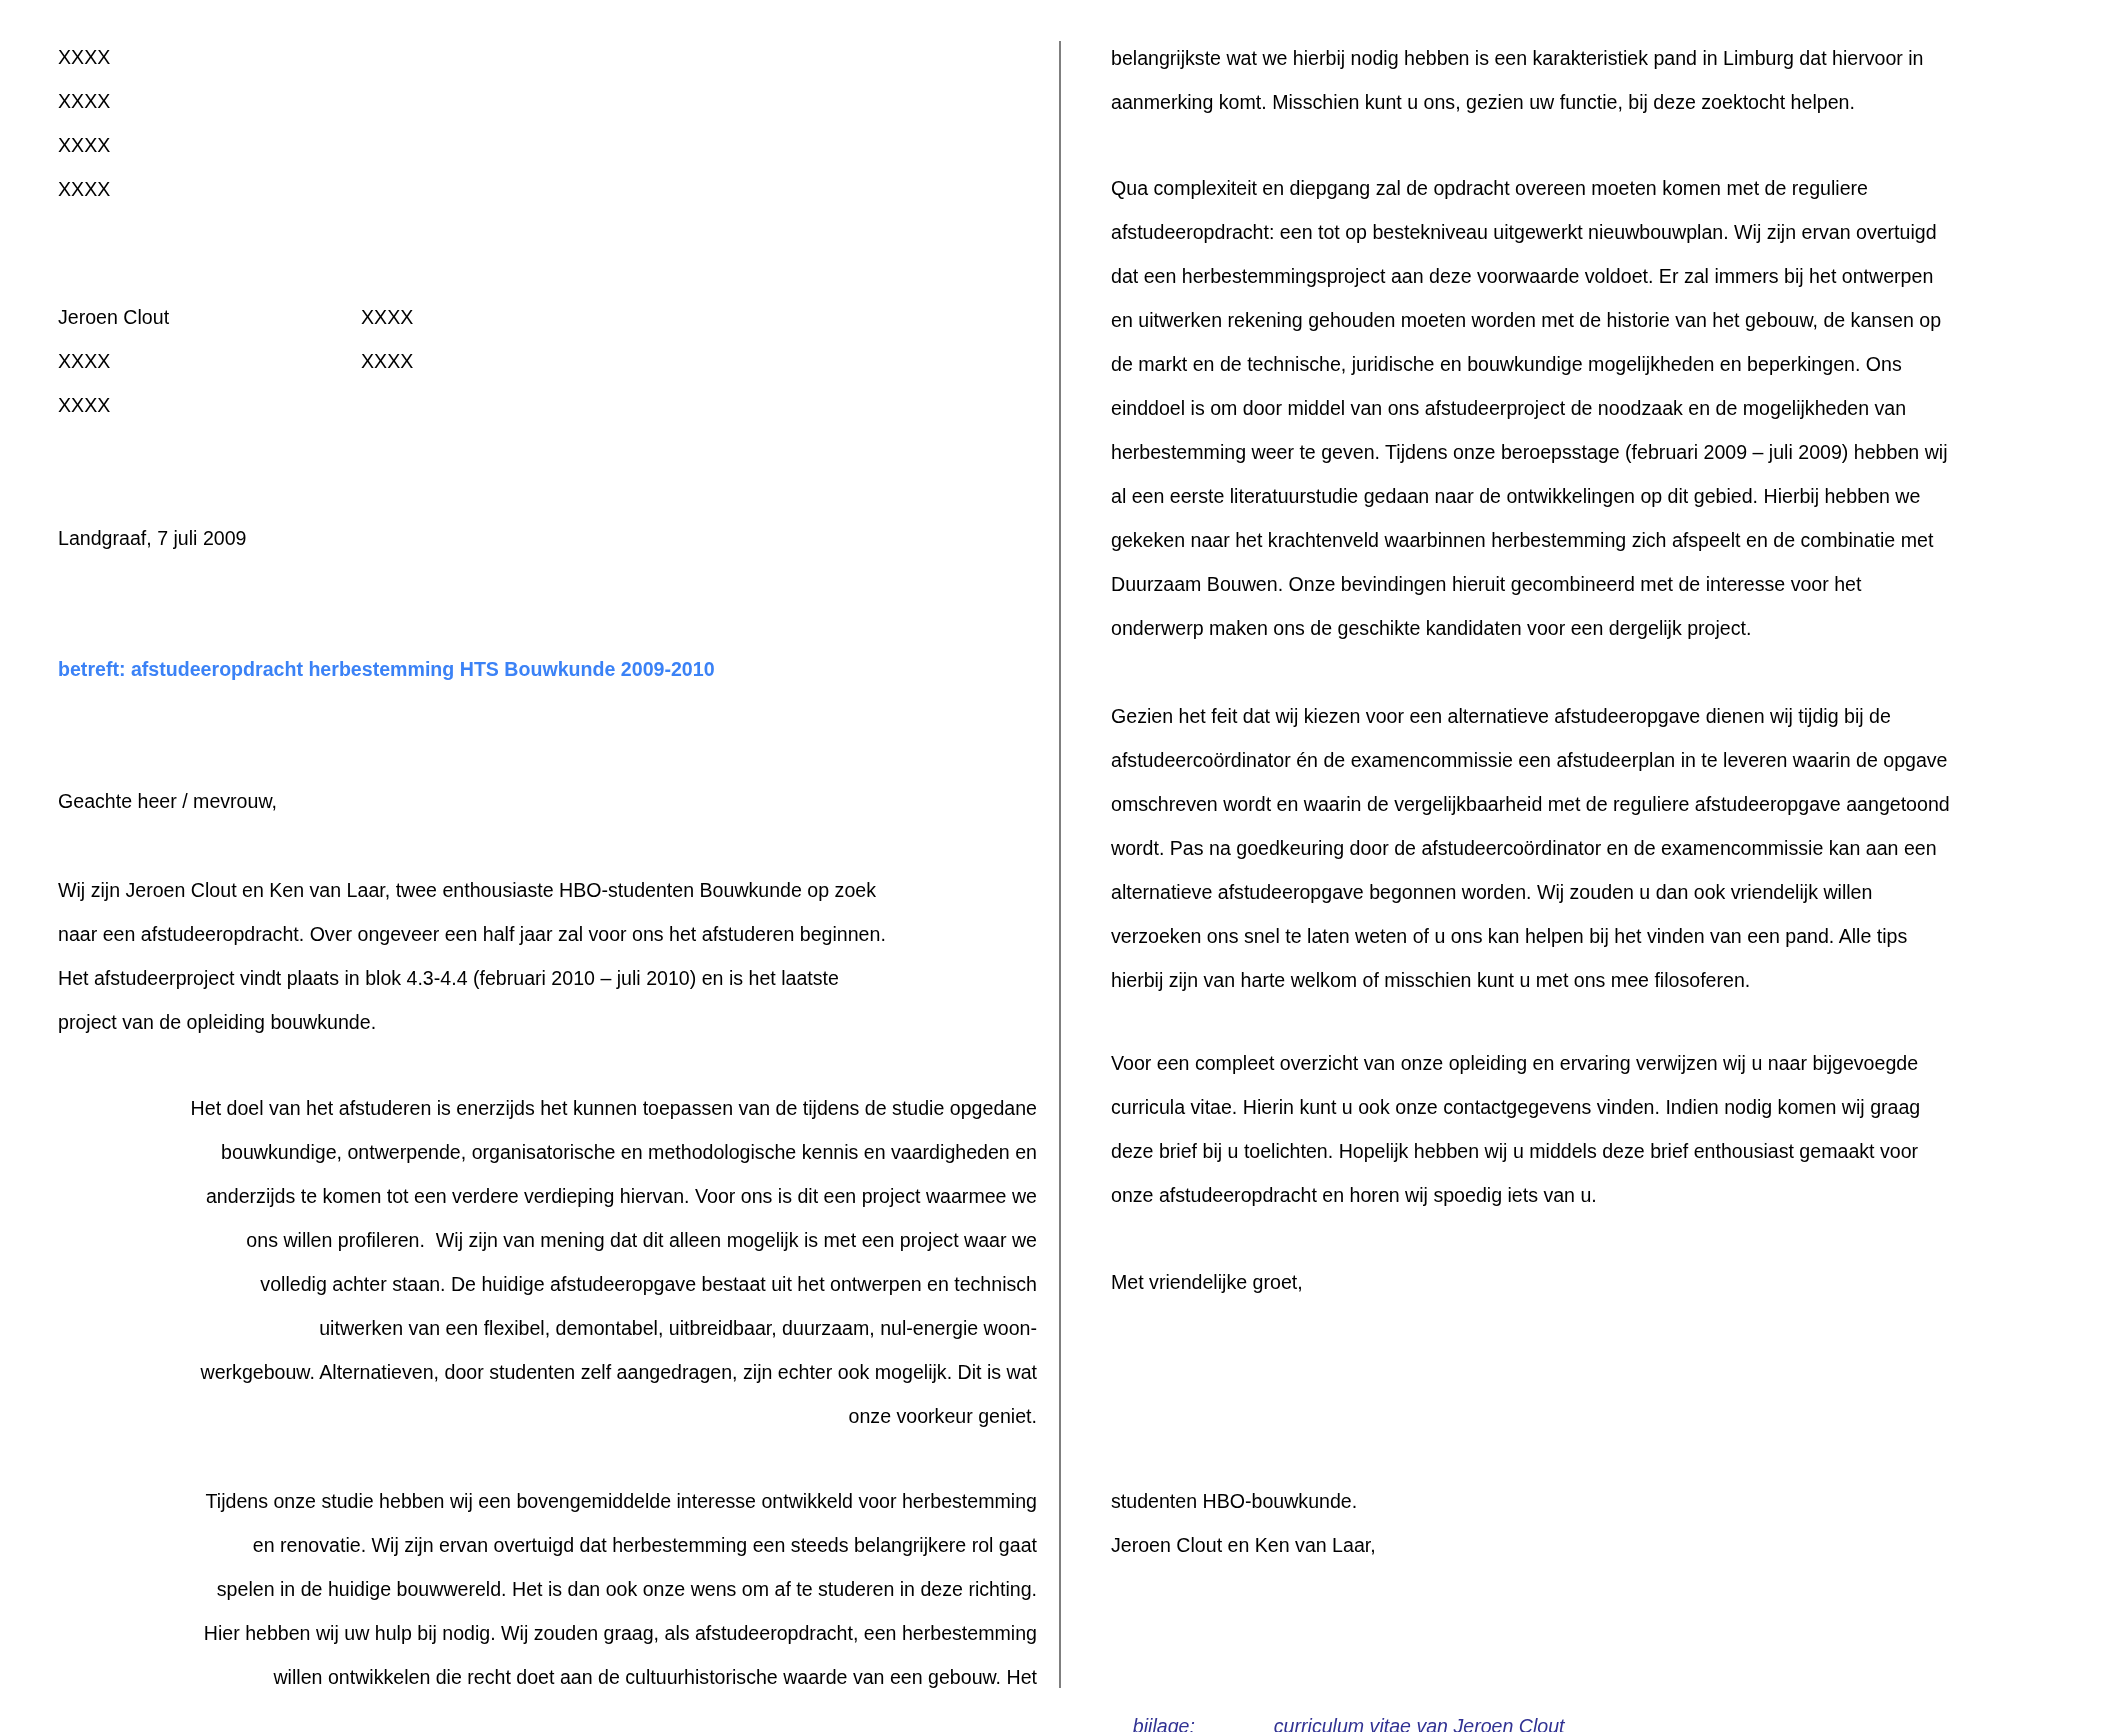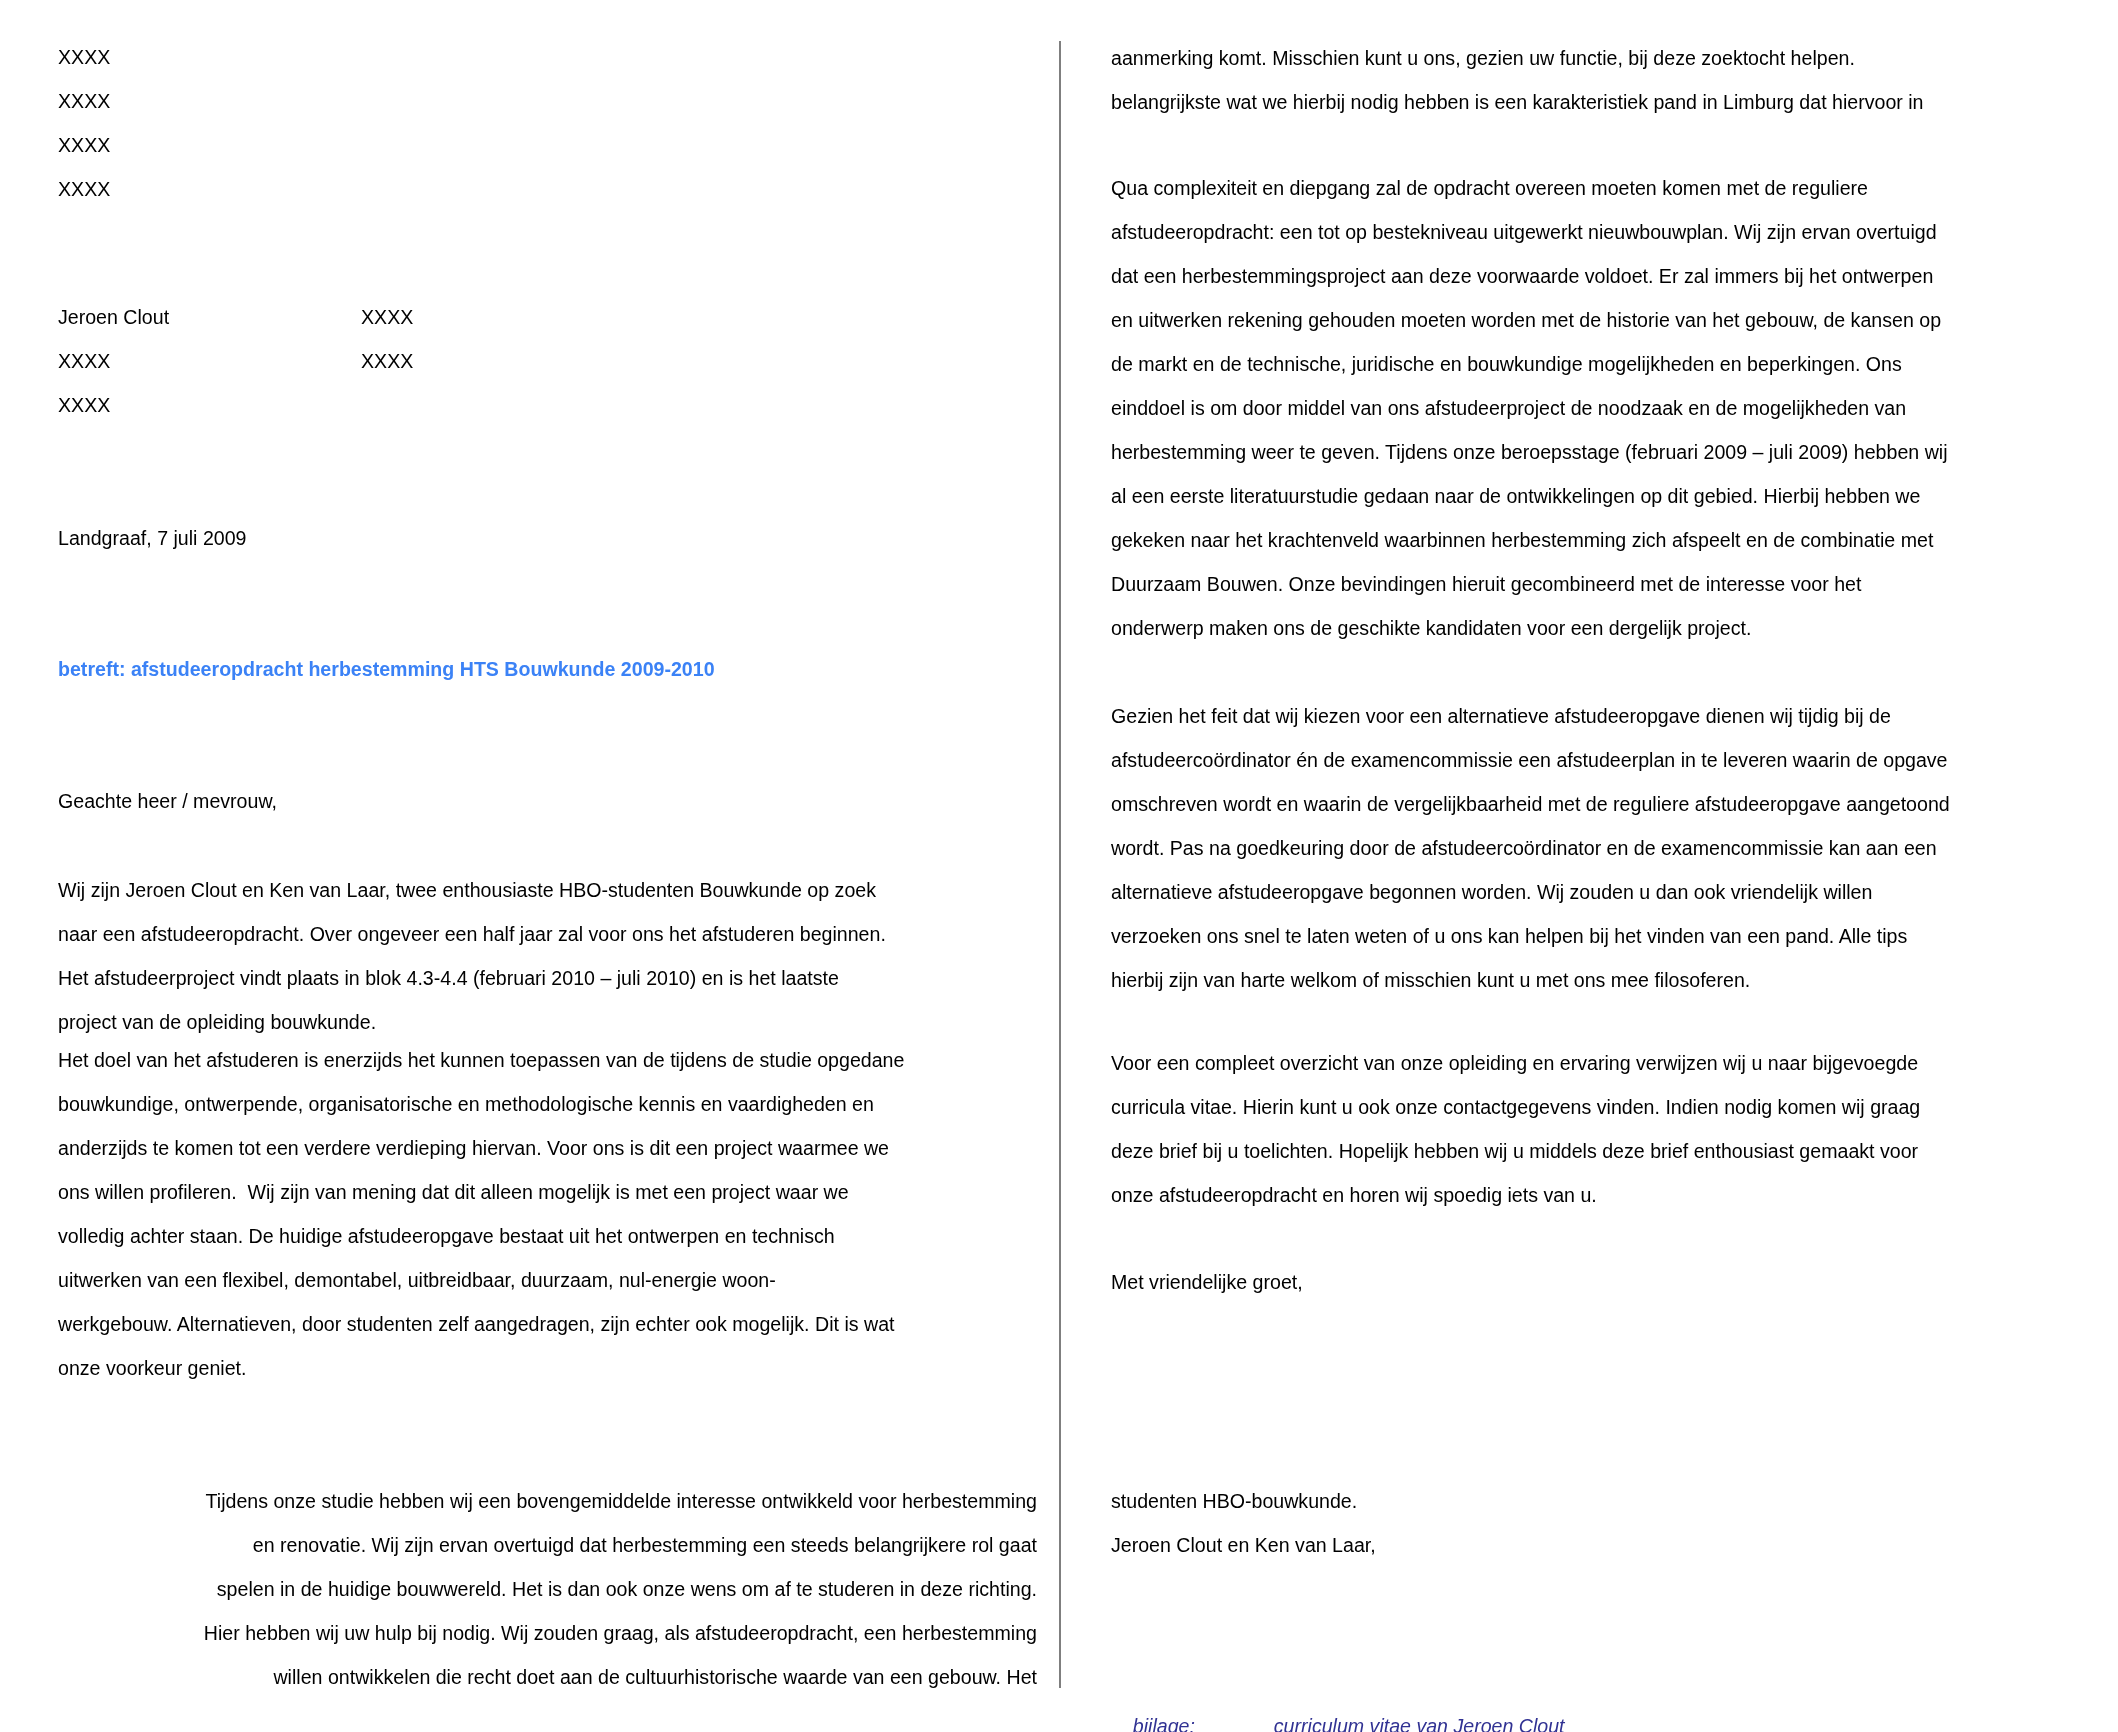--- a/index.html
+++ b/index.html
@@ -27,21 +27,21 @@
   }
   .left-col  { left: 58px;  width: 979px; }
   .right-col { left: 1111px; width: 984px; }
 
   #addr-block      { top: 35px;   }
   #names-block     { top: 295px; display: grid; grid-template-columns: 303px 1fr; }
   #date-block      { top: 516px;  }
   #subject-block   { top: 647px; }
   #salutation-block{ top: 779px; }
   #lp1 { top: 868px; }
-  #lp2 { top: 1038px; }
+  #lp2 { top: 1086px; text-align: right; }
   #lp3 { top: 1479px; text-align: right; }
 
   #rp1 { top: 36px;   }
   #rp2 { top: 166px;  }
   #rp3 { top: 694px; }
   #rp4 { top: 1041px; }
   #closing-block   { top: 1260px; }
   #signature-block { top: 1479px; }
   #attach-block    { top: 1614px; }
 
@@ -86,21 +86,21 @@
 <div class="block left-col line" id="salutation-block">Geachte heer / mevrouw,</div>
 
 <div class="block left-col" id="lp1"><div class="line">Wij zijn Jeroen Clout en Ken van Laar, twee enthousiaste HBO-studenten Bouwkunde op zoek</div><div class="line">naar een afstudeeropdracht. Over ongeveer een half jaar zal voor ons het afstuderen beginnen.</div><div class="line">Het afstudeerproject vindt plaats in blok 4.3-4.4 (februari 2010 – juli 2010) en is het laatste</div><div class="line">project van de opleiding bouwkunde.</div></div>
 
 <div class="block left-col" id="lp2"><div class="line">Het doel van het afstuderen is enerzijds het kunnen toepassen van de tijdens de studie opgedane</div><div class="line">bouwkundige, ontwerpende, organisatorische en methodologische kennis en vaardigheden en</div><div class="line">anderzijds te komen tot een verdere verdieping hiervan. Voor ons is dit een project waarmee we</div><div class="line">ons willen profileren.  Wij zijn van mening dat dit alleen mogelijk is met een project waar we</div><div class="line">volledig achter staan. De huidige afstudeeropgave bestaat uit het ontwerpen en technisch</div><div class="line">uitwerken van een flexibel, demontabel, uitbreidbaar, duurzaam, nul-energie woon-</div><div class="line">werkgebouw. Alternatieven, door studenten zelf aangedragen, zijn echter ook mogelijk. Dit is wat</div><div class="line">onze voorkeur geniet.</div></div>
 
 <div class="block left-col" id="lp3"><div class="line">Tijdens onze studie hebben wij een bovengemiddelde interesse ontwikkeld voor herbestemming</div><div class="line">en renovatie. Wij zijn ervan overtuigd dat herbestemming een steeds belangrijkere rol gaat</div><div class="line">spelen in de huidige bouwwereld. Het is dan ook onze wens om af te studeren in deze richting.</div><div class="line">Hier hebben wij uw hulp bij nodig. Wij zouden graag, als afstudeeropdracht, een herbestemming</div><div class="line">willen ontwikkelen die recht doet aan de cultuurhistorische waarde van een gebouw. Het</div></div>
 
 <div id="divider"></div>
 
-<div class="block right-col" id="rp1"><div class="line">aanmerking komt. Misschien kunt u ons, gezien uw functie, bij deze zoektocht helpen.</div><div class="line">belangrijkste wat we hierbij nodig hebben is een karakteristiek pand in Limburg dat hiervoor in</div></div>
+<div class="block right-col" id="rp1"><div class="line">belangrijkste wat we hierbij nodig hebben is een karakteristiek pand in Limburg dat hiervoor in</div><div class="line">aanmerking komt. Misschien kunt u ons, gezien uw functie, bij deze zoektocht helpen.</div></div>
 
 <div class="block right-col" id="rp2"><div class="line">Qua complexiteit en diepgang zal de opdracht overeen moeten komen met de reguliere</div><div class="line">afstudeeropdracht: een tot op bestekniveau uitgewerkt nieuwbouwplan. Wij zijn ervan overtuigd</div><div class="line">dat een herbestemmingsproject aan deze voorwaarde voldoet. Er zal immers bij het ontwerpen</div><div class="line">en uitwerken rekening gehouden moeten worden met de historie van het gebouw, de kansen op</div><div class="line">de markt en de technische, juridische en bouwkundige mogelijkheden en beperkingen. Ons</div><div class="line">einddoel is om door middel van ons afstudeerproject de noodzaak en de mogelijkheden van</div><div class="line">herbestemming weer te geven. Tijdens onze beroepsstage (februari 2009 – juli 2009) hebben wij</div><div class="line">al een eerste literatuurstudie gedaan naar de ontwikkelingen op dit gebied. Hierbij hebben we</div><div class="line">gekeken naar het krachtenveld waarbinnen herbestemming zich afspeelt en de combinatie met</div><div class="line">Duurzaam Bouwen. Onze bevindingen hieruit gecombineerd met de interesse voor het</div><div class="line">onderwerp maken ons de geschikte kandidaten voor een dergelijk project.</div></div>
 
 <div class="block right-col" id="rp3"><div class="line">Gezien het feit dat wij kiezen voor een alternatieve afstudeeropgave dienen wij tijdig bij de</div><div class="line">afstudeercoördinator én de examencommissie een afstudeerplan in te leveren waarin de opgave</div><div class="line">omschreven wordt en waarin de vergelijkbaarheid met de reguliere afstudeeropgave aangetoond</div><div class="line">wordt. Pas na goedkeuring door de afstudeercoördinator en de examencommissie kan aan een</div><div class="line">alternatieve afstudeeropgave begonnen worden. Wij zouden u dan ook vriendelijk willen</div><div class="line">verzoeken ons snel te laten weten of u ons kan helpen bij het vinden van een pand. Alle tips</div><div class="line">hierbij zijn van harte welkom of misschien kunt u met ons mee filosoferen.</div></div>
 
 <div class="block right-col" id="rp4"><div class="line">Voor een compleet overzicht van onze opleiding en ervaring verwijzen wij u naar bijgevoegde</div><div class="line">curricula vitae. Hierin kunt u ook onze contactgegevens vinden. Indien nodig komen wij graag</div><div class="line">deze brief bij u toelichten. Hopelijk hebben wij u middels deze brief enthousiast gemaakt voor</div><div class="line">onze afstudeeropdracht en horen wij spoedig iets van u.</div></div>
 
 <div class="block right-col line" id="closing-block">Met vriendelijke groet,</div>
 
 <div class="block right-col" id="signature-block"><div class="line">studenten HBO-bouwkunde.</div><div class="line">Jeroen Clout en Ken van Laar,</div></div>

